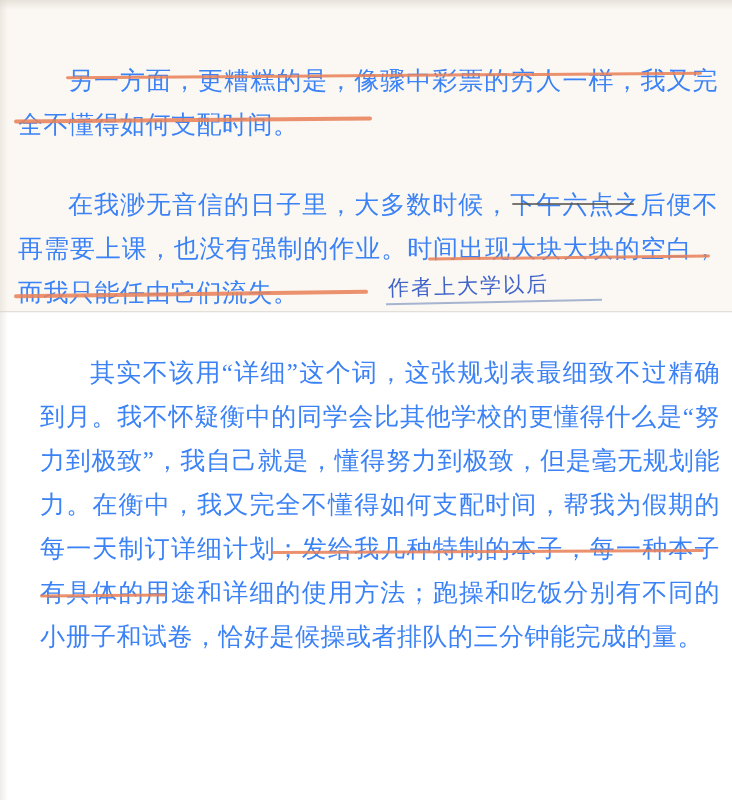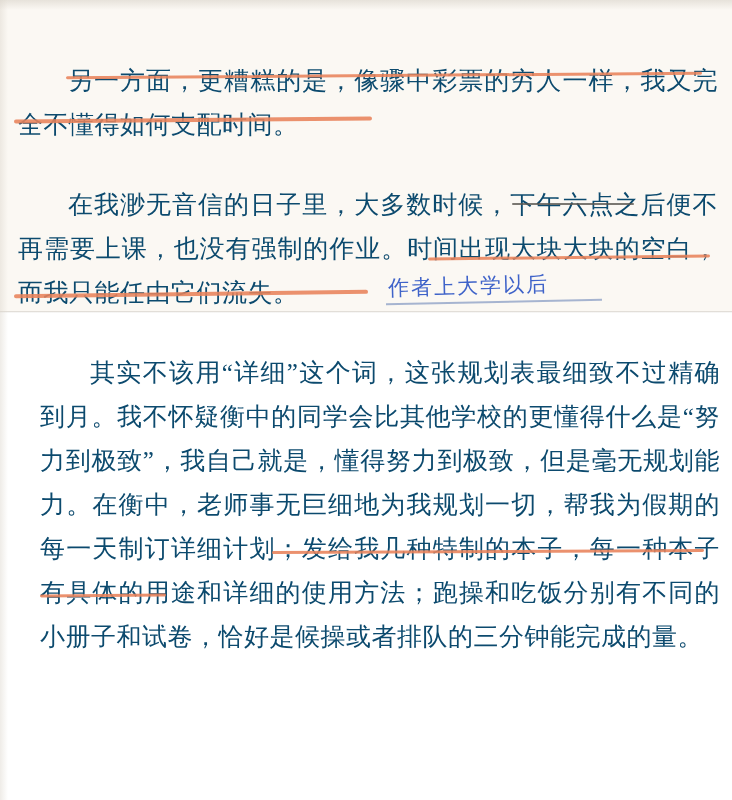--- a/index.html
+++ b/index.html
@@ -42,21 +42,21 @@
     height: 2px;
     background: linear-gradient(to bottom, rgba(190,185,178,.55), rgba(255,255,255,0));
   }
 
   
   .block {
     position: absolute;
     box-sizing: border-box;
   }
   .para {
-    color: #0c4a6e;
+    color: #3b82f6;
     font-size: 25px;
     line-height: 44px;
     letter-spacing: 0.5px;
     text-align: justify;
     text-justify: inter-character;
     white-space: pre-wrap;
   }
   .para.indent {
     text-indent: 2em;
   }
@@ -153,21 +153,21 @@
 
 <div class="block" id="block-top">
   <p class="para indent">另一方面，更糟糕的是，像骤中彩票的穷人一样，我又完全不懂得如何支配时间。</p>
 </div>
 
 <div class="block" id="block-mid">
   <p class="para indent">在我渺无音信的日子里，大多数时候，下午六点之后便不再需要上课，也没有强制的作业。时间出现大块大块的空白，而我只能任由它们流失。</p>
 </div>
 
 <div class="block" id="block-main">
-  <p class="para indent">其实不该用“详细”这个词，这张规划表最细致不过精确到月。我不怀疑衡中的同学会比其他学校的更懂得什么是“努力到极致”，我自己就是，懂得努力到极致，但是毫无规划能力。在衡中，老师事无巨细地为我规划一切，帮我为假期的每一天制订详细计划；发给我几种特制的本子，每一种本子有具体的用途和详细的使用方法；跑操和吃饭分别有不同的小册子和试卷，恰好是候操或者排队的三分钟能完成的量。</p>
+  <p class="para indent">其实不该用“详细”这个词，这张规划表最细致不过精确到月。我不怀疑衡中的同学会比其他学校的更懂得什么是“努力到极致”，我自己就是，懂得努力到极致，但是毫无规划能力。在衡中，我又完全不懂得如何支配时间，帮我为假期的每一天制订详细计划；发给我几种特制的本子，每一种本子有具体的用途和详细的使用方法；跑操和吃饭分别有不同的小册子和试卷，恰好是候操或者排队的三分钟能完成的量。</p>
 </div>
 
 <div class="handwriting">作者上大学以后</div>
 <div class="handwriting-underline"></div>
 
 <div class="mark" id="mark-1"></div>
 <div class="mark" id="mark-2"></div>
 <div class="mark" id="mark-3"></div>
 <div class="mark" id="mark-4"></div>
 <div class="mark thin" id="mark-5"></div>

